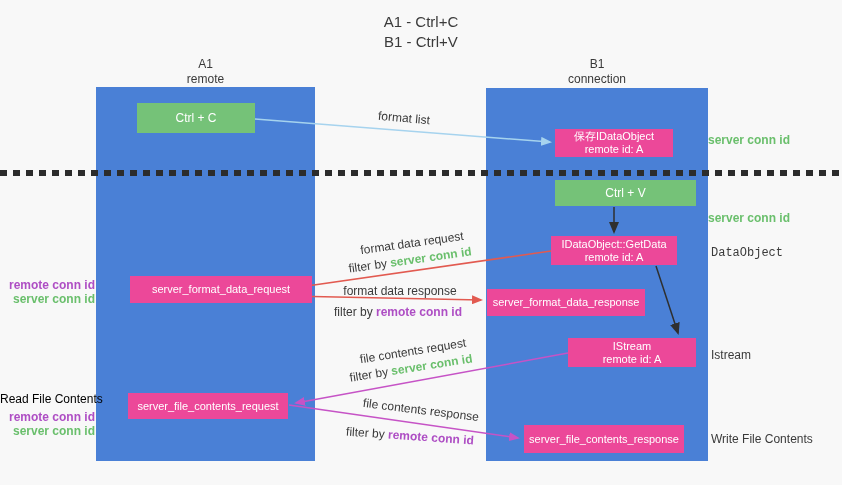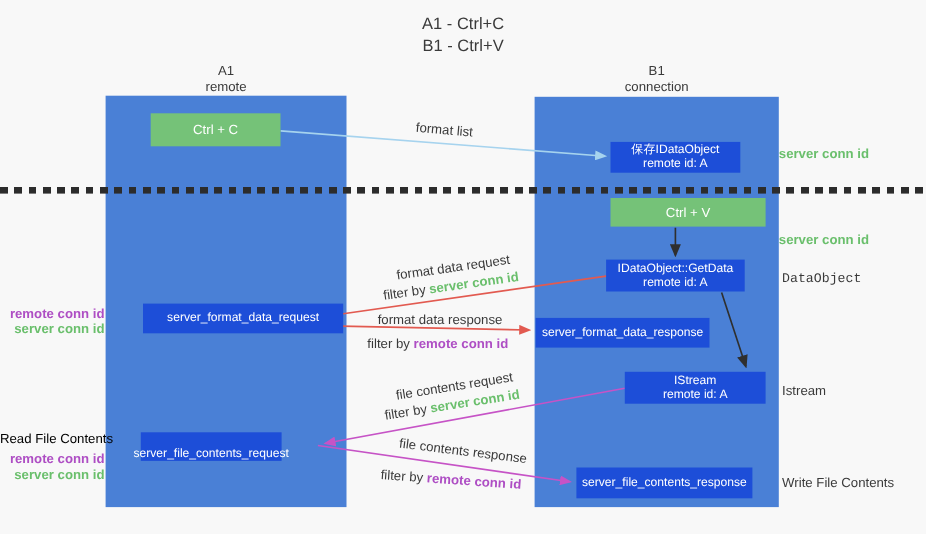--- a/index.html
+++ b/index.html
@@ -7,21 +7,21 @@
           font-family:"Liberation Sans",sans-serif;overflow:hidden;color:#3a3a3a;}
   .title{position:absolute;top:12px;left:0;right:0;text-align:center;
          font-size:15px;line-height:20px;color:#3a3a3a;}
   .lane-header{position:absolute;text-align:center;font-size:12px;line-height:15px;color:#3a3a3a;}
   .lane{position:absolute;background:#4a80d6;}
   .divider{position:absolute;top:170px;left:0;width:842px;height:6px;
            background:repeating-linear-gradient(to right,#2c2c2c 0,#2c2c2c 7px,transparent 7px,transparent 13px);}
   .arrows{position:absolute;left:0;top:0;pointer-events:none;}
   .node{position:absolute;display:flex;flex-direction:column;align-items:center;justify-content:center;
         color:#ffffff;text-align:center;font-size:11px;line-height:13px;}
-  .node.orange{background:#1d4ed8;}
+  .node.orange{background:#ec4899;}
   .node.green{background:#75c278;font-size:12px;}
   .side{position:absolute;font-size:12px;color:#3a3a3a;white-space:nowrap;}
   .green-id{color:#6abf6c;font-weight:bold;}
   .purple-id{color:#ae4ec4;font-weight:bold;}
   .left-col{position:absolute;left:0;width:95px;text-align:right;font-size:12px;
             line-height:14px;white-space:nowrap;}
   .alabel{position:absolute;font-size:12px;color:#3a3a3a;white-space:nowrap;}
 </style>
 </head>
 <body>
@@ -95,21 +95,21 @@
 
   <div class="node orange" style="left:487px;top:289px;width:158px;height:27px;">
     <span>server_format_data_response</span>
   </div>
 
   <div class="node orange" style="left:568px;top:338px;width:128px;height:29px;">
     <span>IStream</span>
     <span>remote id: A</span>
   </div>
 
-  <div class="node orange" style="left:128px;top:393px;width:128px;height:26px;justify-content:flex-end;">
+  <div class="node orange" style="left:128px;top:393px;width:160px;height:26px;">
     <span>server_file_contents_request</span>
   </div>
 
   <div class="node orange" style="left:524px;top:425px;width:160px;height:28px;">
     <span>server_file_contents_response</span>
   </div>
 
   <div class="side green-id" style="left:708px;top:133px;">server conn id</div>
   <div class="side green-id" style="left:708px;top:211px;">server conn id</div>
   <div class="side" style="left:711px;top:246px;font-family:Liberation Mono, monospace;">DataObject</div>

